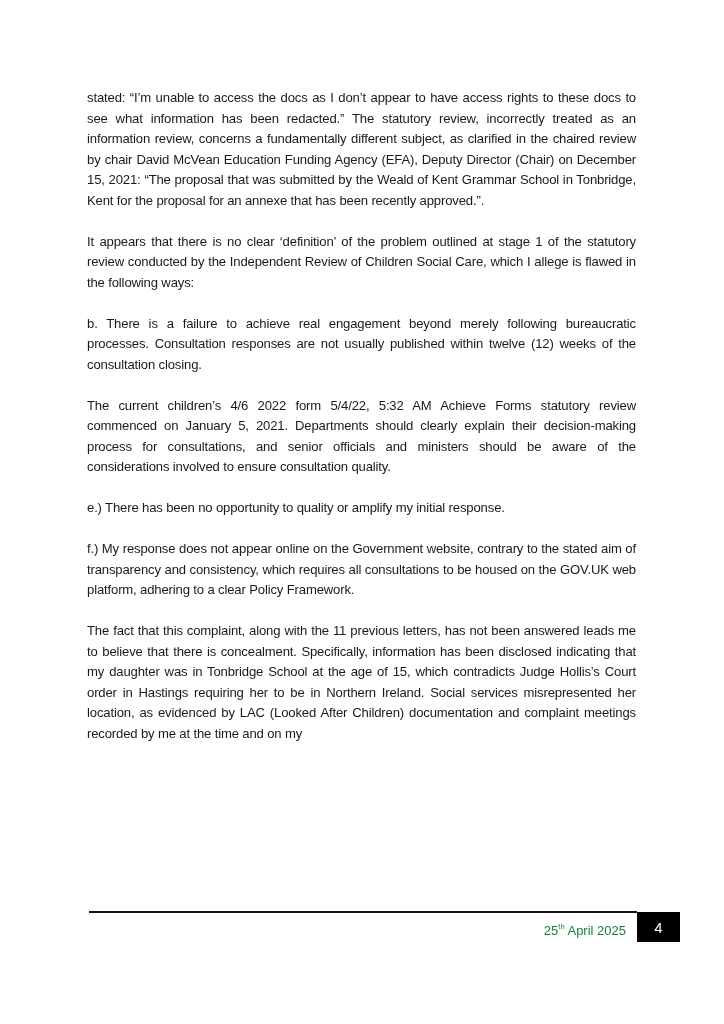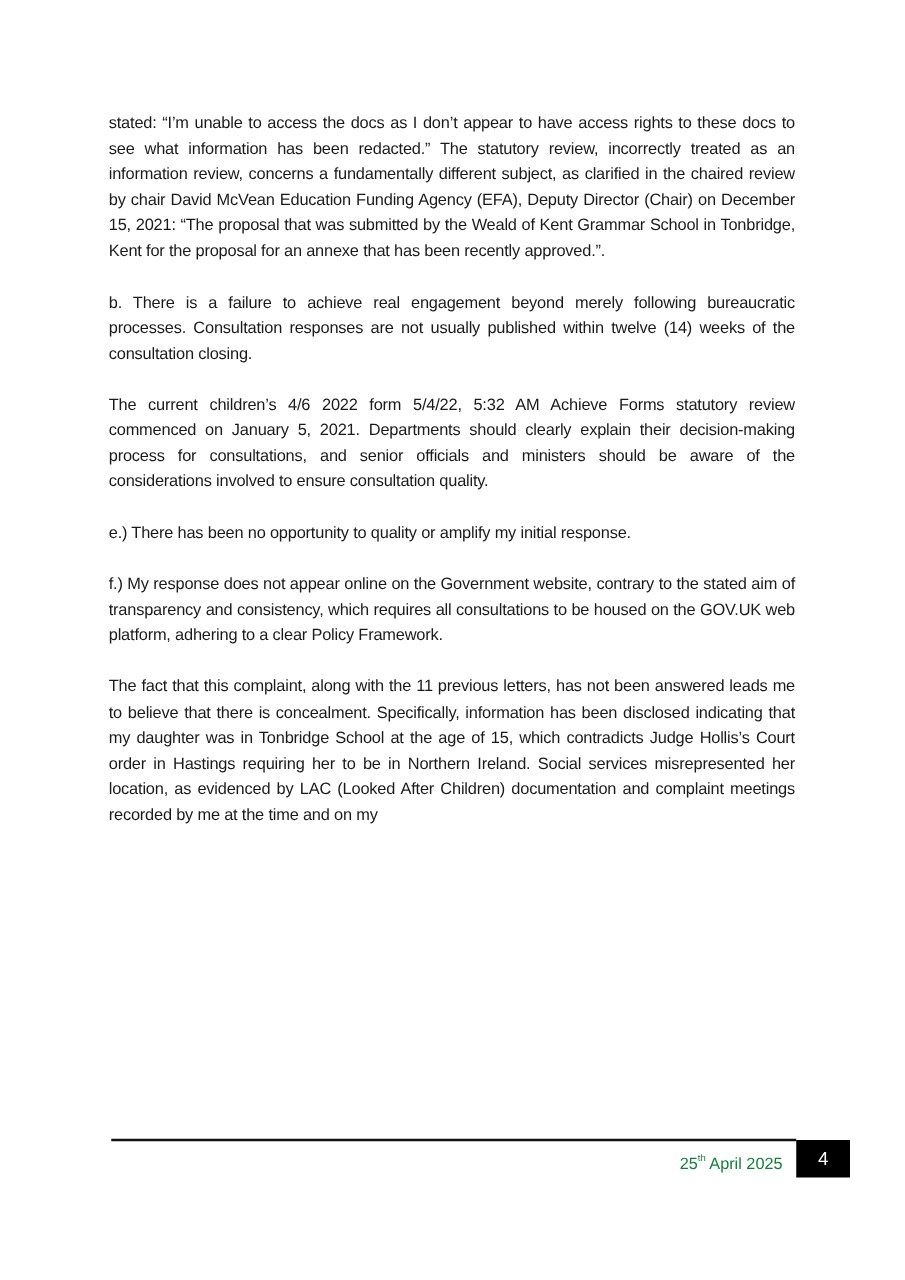--- a/index.html
+++ b/index.html
@@ -26,21 +26,22 @@
     font-family: "Liberation Sans", sans-serif; font-size: 15px;
     display: flex; align-items: center; justify-content: center;
   }
 </style>
 </head>
 <body>
 
 <div class="page">
   <div class="content">
     <p>stated: “I’m unable to access the docs as I don’t appear to have access rights to these docs to see what information has been redacted.” The statutory review, incorrectly treated as an information review, concerns a fundamentally different subject, as clarified in the chaired review by chair David McVean Education Funding Agency (EFA), Deputy Director (Chair) on December 15, 2021: “The proposal that was submitted by the Weald of Kent Grammar School in Tonbridge, Kent for the proposal for an annexe that has been recently approved.”.</p>
-    <p>b. There is a failure to achieve real engagement beyond merely following bureaucratic processes. Consultation responses are not usually published within twelve (14) weeks of the consultation closing.</p>
+    <p>It appears that there is no clear ‘definition’ of the problem outlined at stage 1 of the statutory review conducted by the Independent Review of Children Social Care, which I allege is flawed in the following ways:</p>
+    <p>b. There is a failure to achieve real engagement beyond merely following bureaucratic processes. Consultation responses are not usually published within twelve (12) weeks of the consultation closing.</p>
     <p>The current children’s 4/6 2022 form 5/4/22, 5:32 AM Achieve Forms statutory review commenced on January 5, 2021. Departments should clearly explain their decision-making process for consultations, and senior officials and ministers should be aware of the considerations involved to ensure consultation quality.</p>
     <p>e.) There has been no opportunity to quality or amplify my initial response.</p>
     <p>f.) My response does not appear online on the Government website, contrary to the stated aim of transparency and consistency, which requires all consultations to be housed on the GOV.UK web platform, adhering to a clear Policy Framework.</p>
     <p>The fact that this complaint, along with the 11 previous letters, has not been answered leads me to believe that there is concealment. Specifically, information has been disclosed indicating that my daughter was in Tonbridge School at the age of 15, which contradicts Judge Hollis’s Court order in Hastings requiring her to be in Northern Ireland. Social services misrepresented her location, as evidenced by LAC (Looked After Children) documentation and complaint meetings recorded by me at the time and on my</p>
   </div>
 
   <div class="footer-rule"></div>
   <div class="footer-date"><span>25</span><sup>th</sup><span> April 2025</span></div>
   <div class="page-box">
     <span>4</span>

